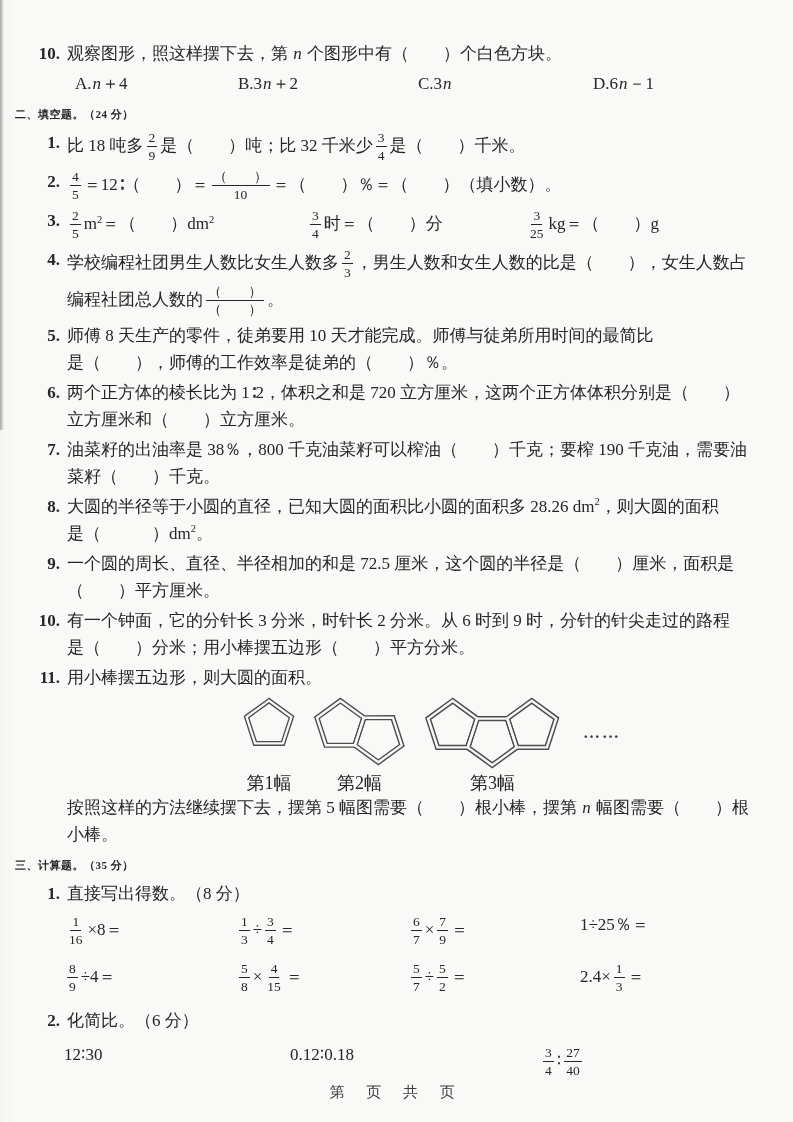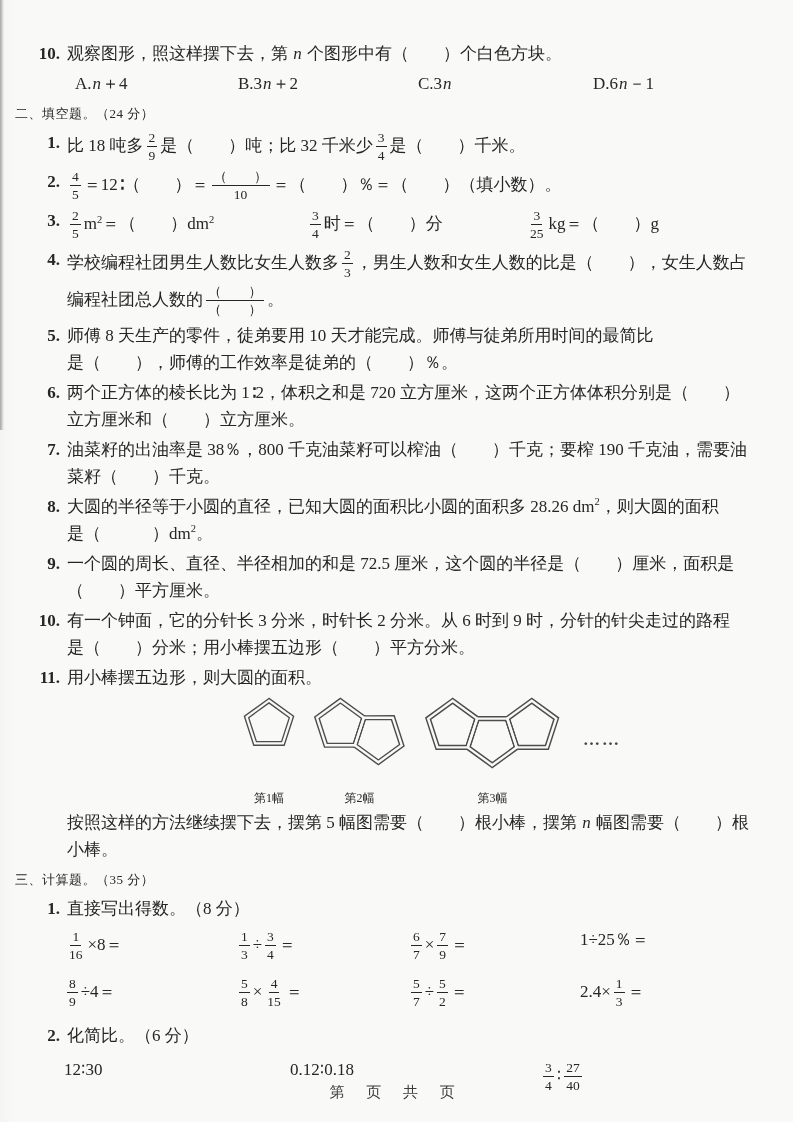--- a/index.html
+++ b/index.html
@@ -18,34 +18,34 @@
   .page::before{
     content:"";position:absolute;left:0;top:0;width:4px;height:430px;
     background:linear-gradient(to right,rgba(70,70,70,.45),rgba(70,70,70,0));
     pointer-events:none;
   }
   .q{display:flex;align-items:flex-start;margin-bottom:2px;}
   .qnum{min-width:30px;text-align:right;padding-right:7px;font-weight:bold;line-height:27px;flex:0 0 auto;}
   .qbody{flex:1 1 auto;min-width:0;}
   .line{line-height:27px;white-space:nowrap;}
   .mb3{margin-bottom:3px;}
-  .sec-title{font-weight:normal;font-size:13px;line-height:30px;margin-left:-15px;letter-spacing:.5px;}
+  .sec-title{font-weight:bold;font-size:11px;line-height:30px;margin-left:-15px;letter-spacing:.5px;}
   .options{display:grid;grid-template-columns:163px 180px 175px auto;padding-left:8px;margin-top:3px;line-height:27px;}
   .cells3{display:grid;grid-template-columns:240px 218px auto;white-space:nowrap;}
   .calcrow{display:grid;grid-template-columns:172px 172px 172px auto;margin:6px 0 10px 34px;white-space:nowrap;}
   .simplifyrow{display:grid;grid-template-columns:226px 250px auto;margin:10px 0 0 34px;white-space:nowrap;}
   .frac{display:inline-flex;flex-direction:column;align-items:center;vertical-align:middle;margin:1px 3px 3px 3px;text-align:center;}
   .fn{display:block;padding:0 2px 1px;border-bottom:1.4px solid #262626;font-size:13.5px;line-height:15px;}
   .fd{display:block;padding:1px 2px 0;font-size:13.5px;line-height:15px;}
   .mvar{font-style:italic;padding:0 1px;}
   sup{font-size:10.5px;line-height:0;}
   .figrow{display:flex;align-items:flex-start;margin:6px 0 0 213px;}
   .figcol{display:flex;flex-direction:column;align-items:center;margin-right:16px;}
   .figbox{height:72px;display:flex;align-items:flex-start;}
-  .figlabel{font-size:12px;line-height:22px;margin-top:18px;font-family:Liberation Serif, serif;}
+  .figlabel{font-size:18px;line-height:22px;margin-top:3px;font-family:Liberation Serif, serif;}
   .dots{align-self:center;margin-left:6px;letter-spacing:2px;padding-bottom:26px;font-weight:bold;color:#444;}
   .footer{position:absolute;left:0;bottom:20px;width:100%;text-align:center;font-size:15px;letter-spacing:9px;color:#3c3c3c;}
   svg .stick-outer{fill:none;stroke:#4d4d4d;stroke-width:4.2;stroke-linejoin:miter;}
   svg .stick-inner{fill:none;stroke:#f9f9f7;stroke-width:1.9;stroke-linejoin:miter;}
 </style>
 </head>
 <body>
 
 <div class="page">
 

